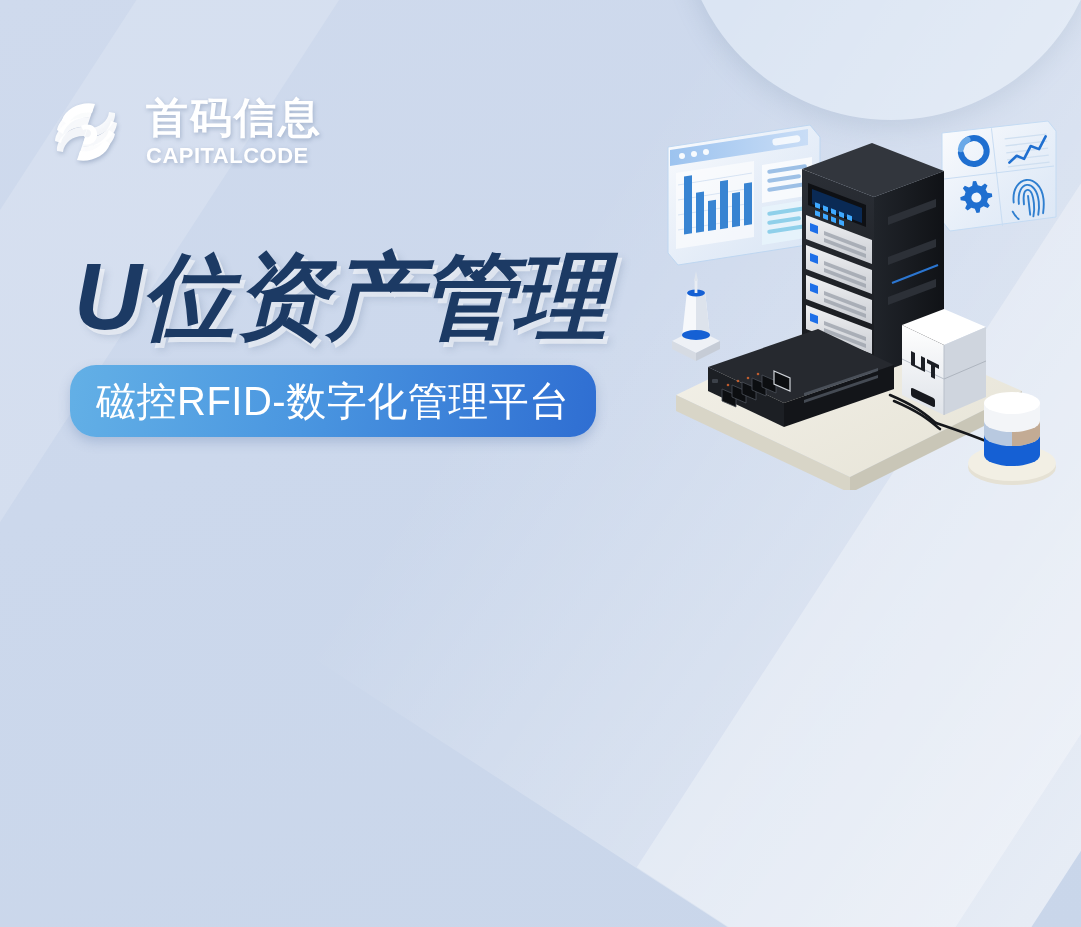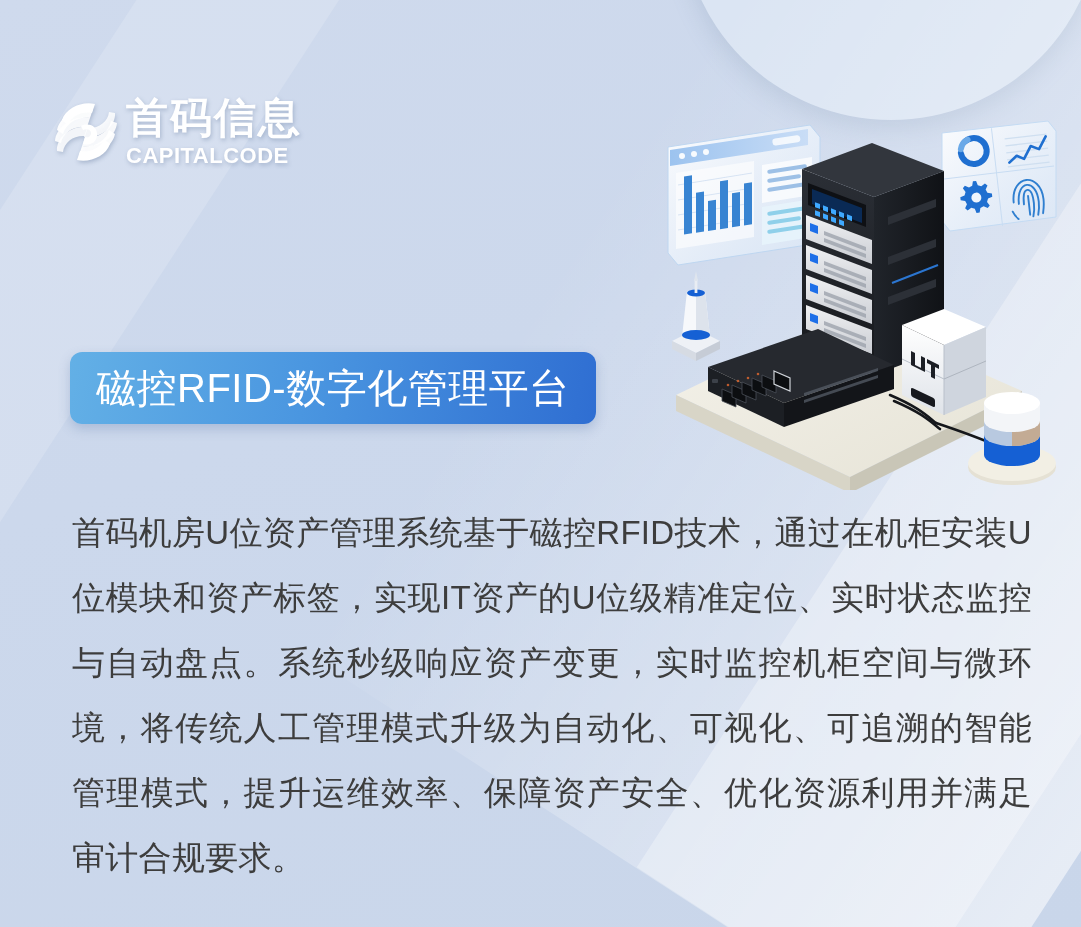--- a/index.html
+++ b/index.html
@@ -47,21 +47,21 @@
     width:170px; height:1500px;
     left:-120px; top:-330px;
     background:rgba(255,255,255,.16);
     transform:rotate(33deg);
   }
 
   
   .logo {
     position:absolute;
     left:48px; top:96px;
-    display:flex; align-items:center; gap:2px;
+    display:flex; align-items:center; gap:22px;
     filter:drop-shadow(1px 2px 2px rgba(110,130,165,.45));
   }
   .logo-mark { width:76px; height:72px; }
   .logo-words { display:flex; flex-direction:column; line-height:1; }
   .logo-cn {
     font-size:42px; font-weight:bold; color:#ffffff;
     letter-spacing:2px;
   }
   .logo-en {
     font-size:22px; font-weight:bold; color:#ffffff;
@@ -78,25 +78,25 @@
     color:#1c3a64;
     letter-spacing:-1px;
     line-height:1;
     text-shadow:4px 5px 0 rgba(255,255,255,.55), 6px 7px 7px rgba(120,140,170,.30);
     white-space:nowrap;
   }
 
   
   .subtitle-pill {
     position:absolute;
-    left:70px; top:352px;
+    left:70px; top:365px;
     height:72px;
     padding:0 26px;
     display:flex; align-items:center;
-    border-radius:12px;
+    border-radius:26px;
     background:linear-gradient(100deg,#63b0e6 0%,#4a96e0 45%,#2f6ed2 100%);
     box-shadow:0 5px 12px rgba(90,120,170,.30);
   }
   .subtitle-pill span {
     font-size:40px;
     color:#ffffff;
     letter-spacing:.5px;
     white-space:nowrap;
   }
 
@@ -148,28 +148,26 @@
           <path d="M33 30 C42 26, 50 31, 49 40 C48 47, 41 50, 35 48 L37 41 C41 42, 43 40, 43 37 C43 34, 39 32, 35 34 Z"></path>
         </g>
       </svg>
     </span>
     <span class="logo-words">
       <span class="logo-cn">首码信息</span>
       <span class="logo-en">CAPITALCODE</span>
     </span>
   </div>
 
+  <h1 class="headline">U位资产管理</h1>
 
   <div class="subtitle-pill">
     <span>磁控RFID-数字化管理平台</span>
   </div>
 
-  <div class="body-copy">
-    <p>首码机房U位资产管理系统基于磁控RFID技术，通过在机柜安装U位模块和资产标签，实现IT资产的U位级精准定位、实时状态监控与自动盘点。系统秒级响应资产变更，实时监控机柜空间与微环境，将传统人工管理模式升级为自动化、可视化、可追溯的智能管理模式，提升运维效率、保障资产安全、优化资源利用并满足审计合规要求。</p>
-  </div>
 
   <div class="illustration">
     <svg viewBox="0 0 420 395" xmlns="http://www.w3.org/2000/svg">
       <defs>
         <linearGradient id="glassPanel" x1="0" y1="0" x2="1" y2="1">
           <stop offset="0%" stop-color="#ffffff" stop-opacity=".92"></stop>
           <stop offset="100%" stop-color="#dce9f8" stop-opacity=".62"></stop>
         </linearGradient>
         <linearGradient id="panelBar" x1="0" y1="0" x2="1" y2="0">
           <stop offset="0%" stop-color="#9cc3ef"></stop>

